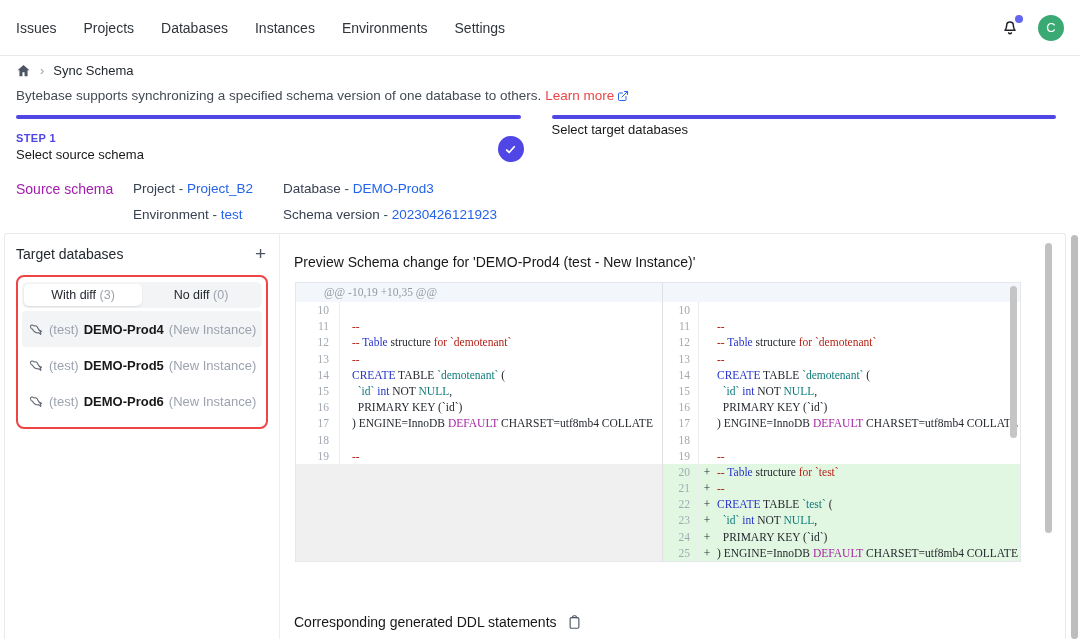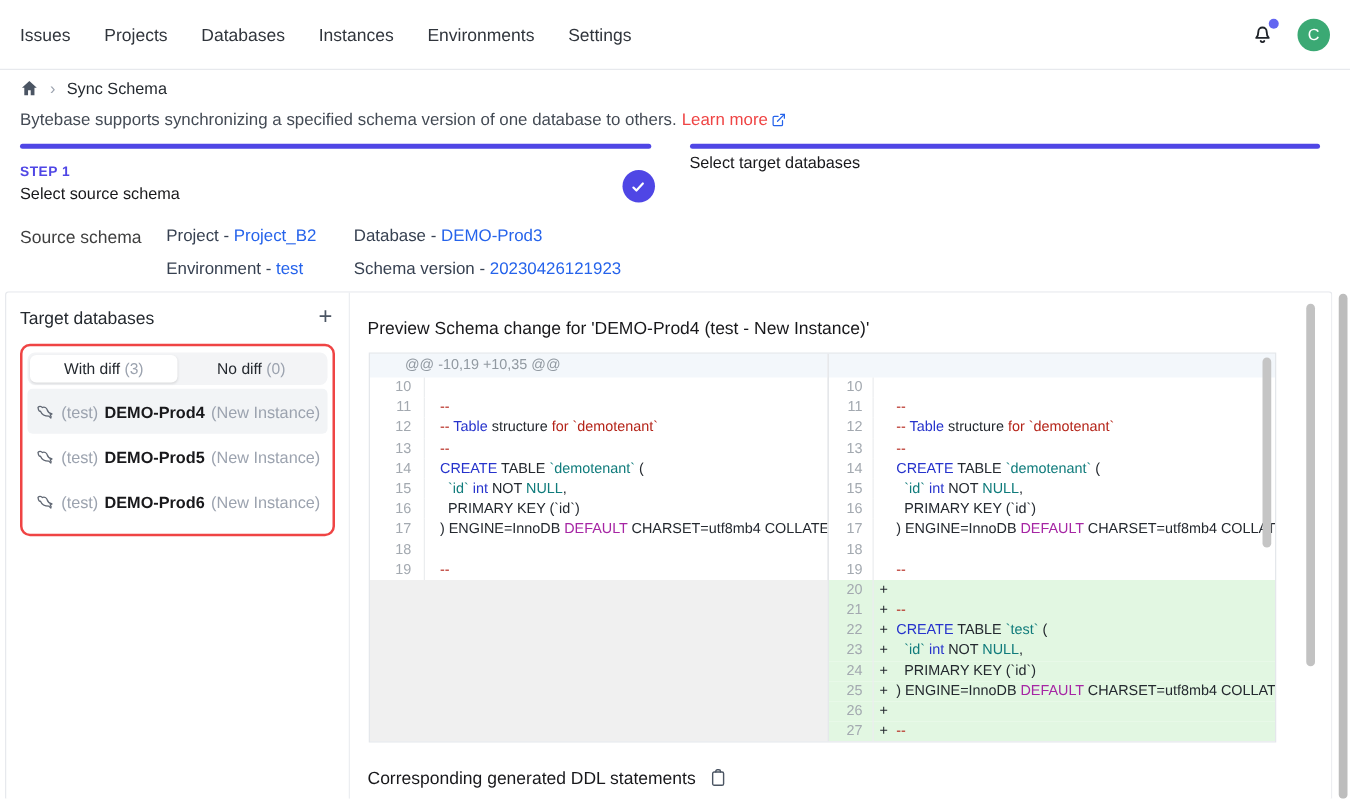--- a/index.html
+++ b/index.html
@@ -27,21 +27,21 @@
   
   .steps { position:absolute; top:115px; left:16px; width:1040px; display:flex; gap:31px; }
   .step { flex:1; position:relative; }
   .step-bar { height:4px; background:#4f46e5; border-radius:2px; }
   .step-label { margin-top:13px; font-size:11px; font-weight:bold; letter-spacing:.4px; color:#4f46e5; }
   .step-title { margin-top:3px; font-size:13px; font-weight:500; color:#18181b; }
   .step-check { position:absolute; right:-3px; top:21px; width:26px; height:26px; border-radius:50%; background:#4f46e5; display:flex; align-items:center; justify-content:center; }
   .step-check svg { width:13px; height:13px; stroke:#fff; }
 
   
-  .source-label { position:absolute; left:16px; top:181px; font-size:14px; font-weight:500; color:#404040; }
+  .source-label { position:absolute; left:16px; top:181px; font-size:14px; font-weight:500; color:#a21caf; }
   .sfield { position:absolute; font-size:13.5px; color:#374151; }
   .sfield a { color:#2563eb; text-decoration:none; cursor:pointer; }
   .sf1 { left:133px; top:181px; } .sf2 { left:283px; top:181px; }
   .sf3 { left:133px; top:207px; } .sf4 { left:283px; top:207px; }
 
   
   .card { position:absolute; top:233px; left:4px; width:1062px; height:406px; border:1px solid #e7e9ed; border-bottom:none; border-radius:3px 3px 0 0; background:#fff; }
   .left-panel { position:absolute; left:0; top:0; width:275px; height:100%; border-right:1px solid #eceef1; padding:12px 11px; }
   .lp-head { display:flex; align-items:center; justify-content:space-between; }
   .lp-title { font-size:14px; font-weight:500; color:#24292f; }
@@ -55,21 +55,21 @@
   .db-item { height:36px; display:flex; align-items:center; gap:5px; padding:0 7px; border-radius:4px; font-size:13px; cursor:pointer; white-space:nowrap; overflow:hidden; }
   .db-item.selected { background:#f2f4f6; }
   .db-item svg { width:15px; height:15px; flex:0 0 15px; stroke:#5f6672; fill:none; }
   .db-env, .db-suffix { color:#9ca3af; }
   .db-name { color:#18181b; font-weight:bold; }
 
   
   .preview { position:absolute; left:276px; top:0; right:0; bottom:0; }
   .preview-title { position:absolute; left:13px; top:20px; font-size:14px; font-weight:500; color:#18181b; }
 
-  .editor { position:absolute; left:14px; top:48px; width:726px; height:312px; border:1px solid #e4e7eb; display:flex; font-family:Liberation Sans, sans-serif; font-size:11.5px; background:#fff; overflow:hidden; }
+  .editor { position:absolute; left:14px; top:48px; width:726px; height:280px; border:1px solid #e4e7eb; display:flex; font-family:Liberation Serif, serif; font-size:11.5px; background:#fff; overflow:hidden; }
   .pane { position:relative; overflow:hidden; }
   .pane-left { width:366px; flex:0 0 366px; }
   .pane-right { flex:1; border-left:1px solid #dde0e4; }
   .hunk { height:19px; line-height:19px; background:#f3f7fb; color:#9199a1; padding-left:28px; white-space:pre; }
   .drow { display:flex; height:16.2px; line-height:16.2px; white-space:pre; }
   .drow.added { background:#e2f7e2; }
   .gutter { flex:0 0 44px; width:44px; text-align:right; padding-right:10px; color:#a3a9b0; border-right:1px solid #ebedef; }
   .pane-right .gutter { flex:0 0 36px; width:36px; padding-right:8px; }
   .sign { flex:0 0 16px; width:16px; text-align:center; color:#24292f; }
   .code { padding-left:12px; overflow:hidden; }
@@ -241,21 +241,21 @@
             <div class="drow"><span class="gutter">10</span><span class="sign"></span><span class="code"></span></div>
             <div class="drow"><span class="gutter">11</span><span class="sign"></span><span class="code"><span class="tk-r">--</span></span></div>
             <div class="drow"><span class="gutter">12</span><span class="sign"></span><span class="code"><span class="tk-r">--</span><span class="tk-p"> </span><span class="tk-k">Table</span><span class="tk-p"> structure </span><span class="tk-r">for</span><span class="tk-p"> </span><span class="tk-r">`demotenant`</span></span></div>
             <div class="drow"><span class="gutter">13</span><span class="sign"></span><span class="code"><span class="tk-r">--</span></span></div>
             <div class="drow"><span class="gutter">14</span><span class="sign"></span><span class="code"><span class="tk-k">CREATE</span><span class="tk-p"> TABLE </span><span class="tk-t">`demotenant`</span><span class="tk-p"> (</span></span></div>
             <div class="drow"><span class="gutter">15</span><span class="sign"></span><span class="code"><span class="tk-p">  </span><span class="tk-t">`id`</span><span class="tk-p"> </span><span class="tk-k">int</span><span class="tk-p"> NOT </span><span class="tk-t">NULL</span><span class="tk-p">,</span></span></div>
             <div class="drow"><span class="gutter">16</span><span class="sign"></span><span class="code"><span class="tk-p">  PRIMARY KEY (`id`)</span></span></div>
             <div class="drow"><span class="gutter">17</span><span class="sign"></span><span class="code"><span class="tk-p">) ENGINE=InnoDB </span><span class="tk-m">DEFAULT</span><span class="tk-p"> CHARSET=utf8mb4 COLLATE</span></span></div>
             <div class="drow"><span class="gutter">18</span><span class="sign"></span><span class="code"></span></div>
             <div class="drow"><span class="gutter">19</span><span class="sign"></span><span class="code"><span class="tk-r">--</span></span></div>
-            <div class="drow added"><span class="gutter">20</span><span class="sign">+</span></div>
+            <div class="drow added"><span class="gutter">20</span><span class="sign">+</span><span class="code"><span class="tk-r">--</span><span class="tk-p"> </span><span class="tk-k">Table</span><span class="tk-p"> structure </span><span class="tk-r">for</span><span class="tk-p"> </span><span class="tk-r">`test`</span></span></div>
             <div class="drow added"><span class="gutter">21</span><span class="sign">+</span><span class="code"><span class="tk-r">--</span></span></div>
             <div class="drow added"><span class="gutter">22</span><span class="sign">+</span><span class="code"><span class="tk-k">CREATE</span><span class="tk-p"> TABLE </span><span class="tk-t">`test`</span><span class="tk-p"> (</span></span></div>
             <div class="drow added"><span class="gutter">23</span><span class="sign">+</span><span class="code"><span class="tk-p">  </span><span class="tk-t">`id`</span><span class="tk-p"> </span><span class="tk-k">int</span><span class="tk-p"> NOT </span><span class="tk-t">NULL</span><span class="tk-p">,</span></span></div>
             <div class="drow added"><span class="gutter">24</span><span class="sign">+</span><span class="code"><span class="tk-p">  PRIMARY KEY (`id`)</span></span></div>
             <div class="drow added"><span class="gutter">25</span><span class="sign">+</span><span class="code"><span class="tk-p">) ENGINE=InnoDB </span><span class="tk-m">DEFAULT</span><span class="tk-p"> CHARSET=utf8mb4 COLLATE</span></span></div>
             <div class="drow added"><span class="gutter">26</span><span class="sign">+</span><span class="code"></span></div>
             <div class="drow added"><span class="gutter">27</span><span class="sign">+</span><span class="code"><span class="tk-r">--</span></span></div>
           </div>
         <div class="pane-scroll"></div>
       </div>

